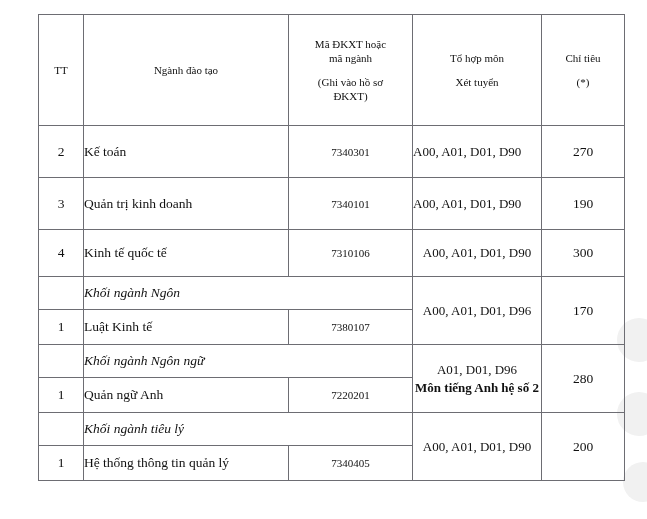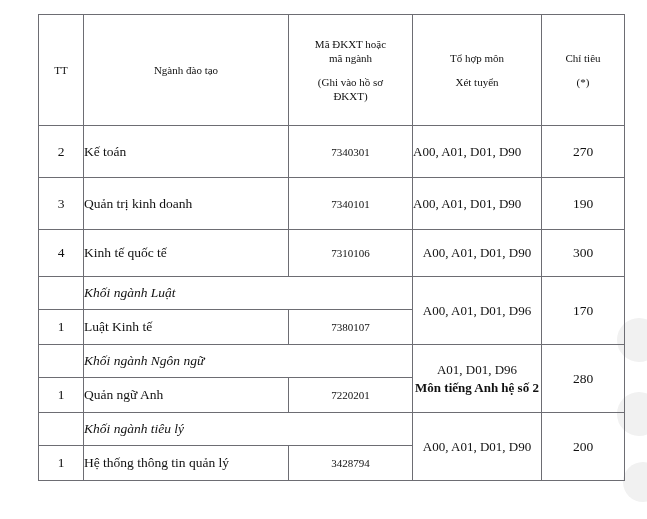--- a/index.html
+++ b/index.html
@@ -192,21 +192,21 @@
       <tr class="r-med">
         <td class="tt">4</td>
         <td class="name">Kinh tế quốc tế</td>
         <td class="code">7310106</td>
         <td class="combo center">A00, A01, D01, D90</td>
         <td class="quota">300</td>
       </tr>
 
       <tr class="r-group">
         <td></td>
-        <td class="group" colspan="2">Khối ngành Luật</td>
+        <td class="group" colspan="2">Khối ngành Ngôn</td>
         <td class="combo center" rowspan="2">A00, A01, D01, D96</td>
         <td class="quota" rowspan="2">170</td>
       </tr>
       <tr class="r-sub">
         <td class="tt-mid">1</td>
         <td class="name-mid">Luật Kinh tế</td>
         <td class="code">7380107</td>
       </tr>
 
       <tr class="r-group">
@@ -226,18 +226,18 @@
 
       <tr class="r-group">
         <td></td>
         <td class="group" colspan="2">Khối ngành tiêu lý</td>
         <td class="combo center" rowspan="2">A00, A01, D01, D90</td>
         <td class="quota" rowspan="2">200</td>
       </tr>
       <tr class="r-sub">
         <td class="tt-mid">1</td>
         <td class="name-mid">Hệ thống thông tin quản lý</td>
-        <td class="code">3428794</td>
+        <td class="code">7340405</td>
       </tr>
 
     </tbody>
   </table>
 </div>
 
 </body></html>

